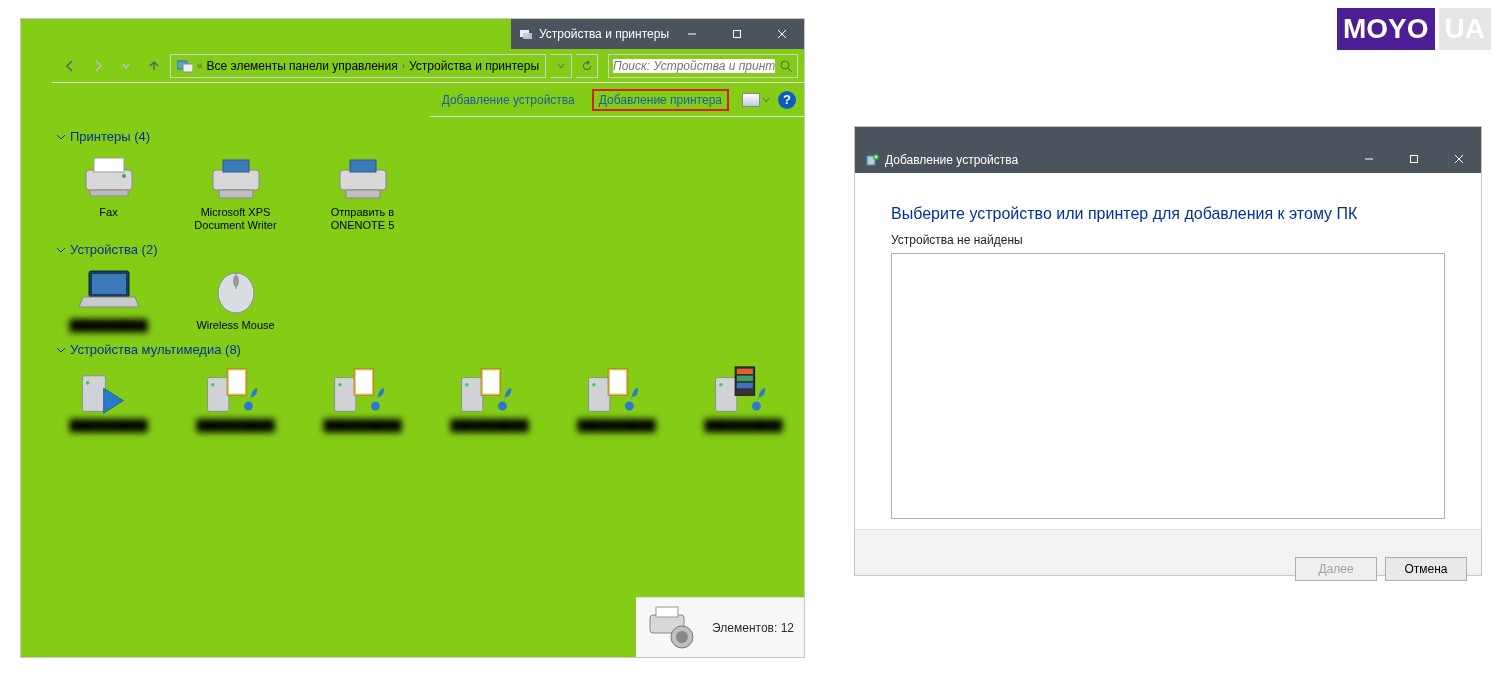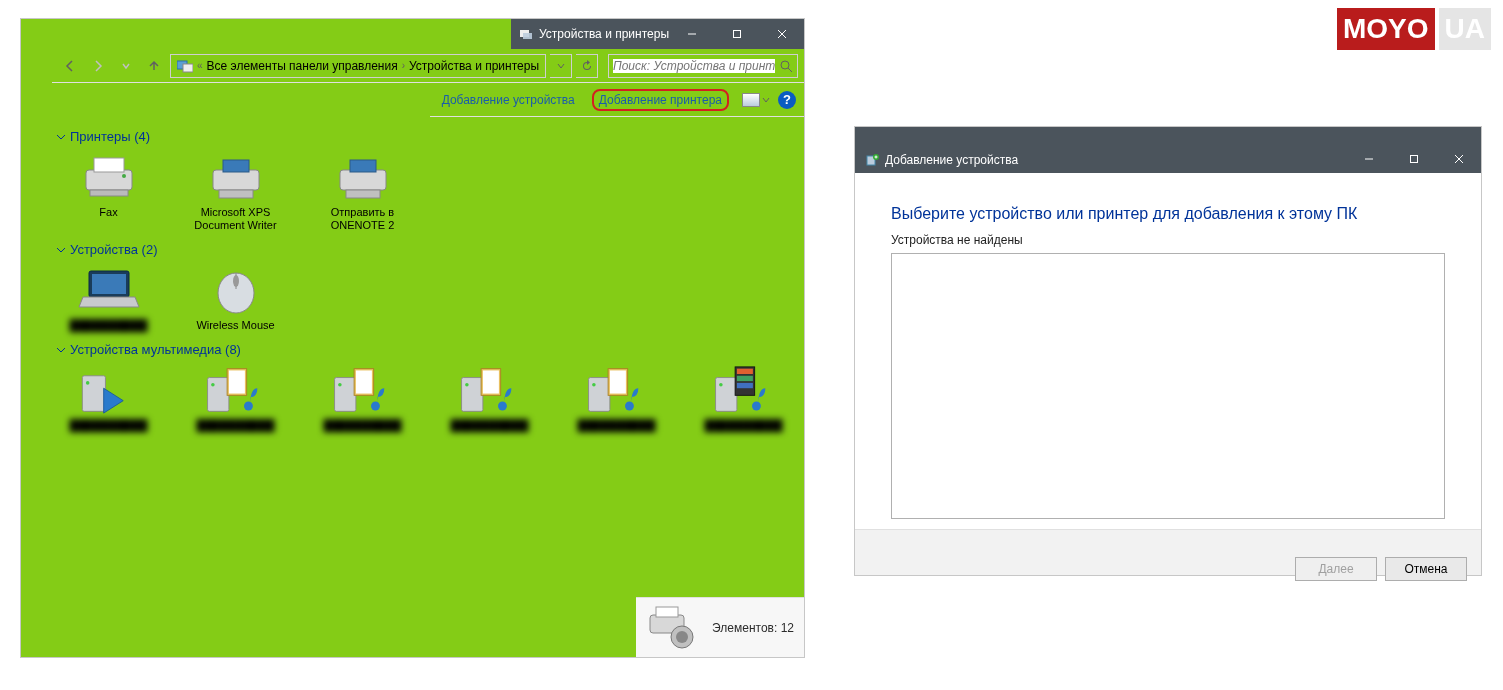--- a/index.html
+++ b/index.html
@@ -13,21 +13,21 @@
     color: #000;
   }
   
   .logo {
     position: absolute;
     top: 8px; right: 12px;
     display: flex;
     gap: 4px;
   }
   .logo .moyo {
-    background: #b91c1c;
+    background: #4c1d95;
     color: #fff;
     font-weight: 700;
     font-size: 28px;
     padding: 0 6px;
     line-height: 42px;
   }
   .logo .ua {
     background: #e5e5e5;
     color: #fff;
     font-weight: 700;
@@ -95,21 +95,21 @@
   .searchbox input { border:none; outline:none; flex:1; font-size:12px; color:#888; font-style:italic; }
   .cmdbar {
     height: 34px;
     border-bottom: 1px solid #e0e0e0;
     display:flex;
     align-items:center;
     padding: 0 8px;
     gap: 14px;
   }
   .cmd-link { color:#1a5dab; cursor:pointer; font-size:12px; padding:3px 4px; }
-  .highlight { outline:2px solid #d32020; outline-offset:-1px; padding:3px 6px;border-radius:7px; }
+  .highlight { outline:2px solid #d32020; outline-offset:-1px; padding:3px 6px; }
   .cmdbar .right { margin-left:auto; display:flex; align-items:center; gap:8px; }
   .small-icon { width:18px; height:14px; border:1px solid #888; background:linear-gradient(#fff,#bcd); }
   .help-icon {
     width:18px; height:18px; border-radius:50%; background:#0a5cc2;
     color:#fff; display:flex; align-items:center; justify-content:center;
     font-weight:bold; font-size:13px; cursor:pointer;
   }
   .content { flex:1; overflow:hidden; padding: 4px 8px 0 8px; }
   .group-header {
     display:flex; align-items:center; gap:4px;
@@ -324,21 +324,21 @@
       </div>
 
       <div class="item">
         <div class="icon-box">
           <svg width="58" height="50" viewBox="0 0 58 50">
               <rect x="6" y="18" width="46" height="20" rx="3" fill="#d8d8d8" stroke="#888"></rect>
               <rect x="16" y="8" width="26" height="12" fill="#3a7ab8" stroke="#2a5a88"></rect>
               <rect x="12" y="38" width="34" height="8" fill="#c0c0c0" stroke="#888"></rect>
             </svg>
         </div>
-        <div class="lbl">Отправить в ONENOTE 2</div>
+        <div class="lbl">Отправить в ONENOTE 5</div>
       </div>
     </div>
 
     <div class="group-header">
       <svg class="chev-down" viewBox="0 0 10 10">
           <path d="M1 3 L5 7 L9 3" stroke="#003399" fill="none"></path>
         </svg>
       <span>Устройства (2)</span>
     </div>
     <div class="items-row">

